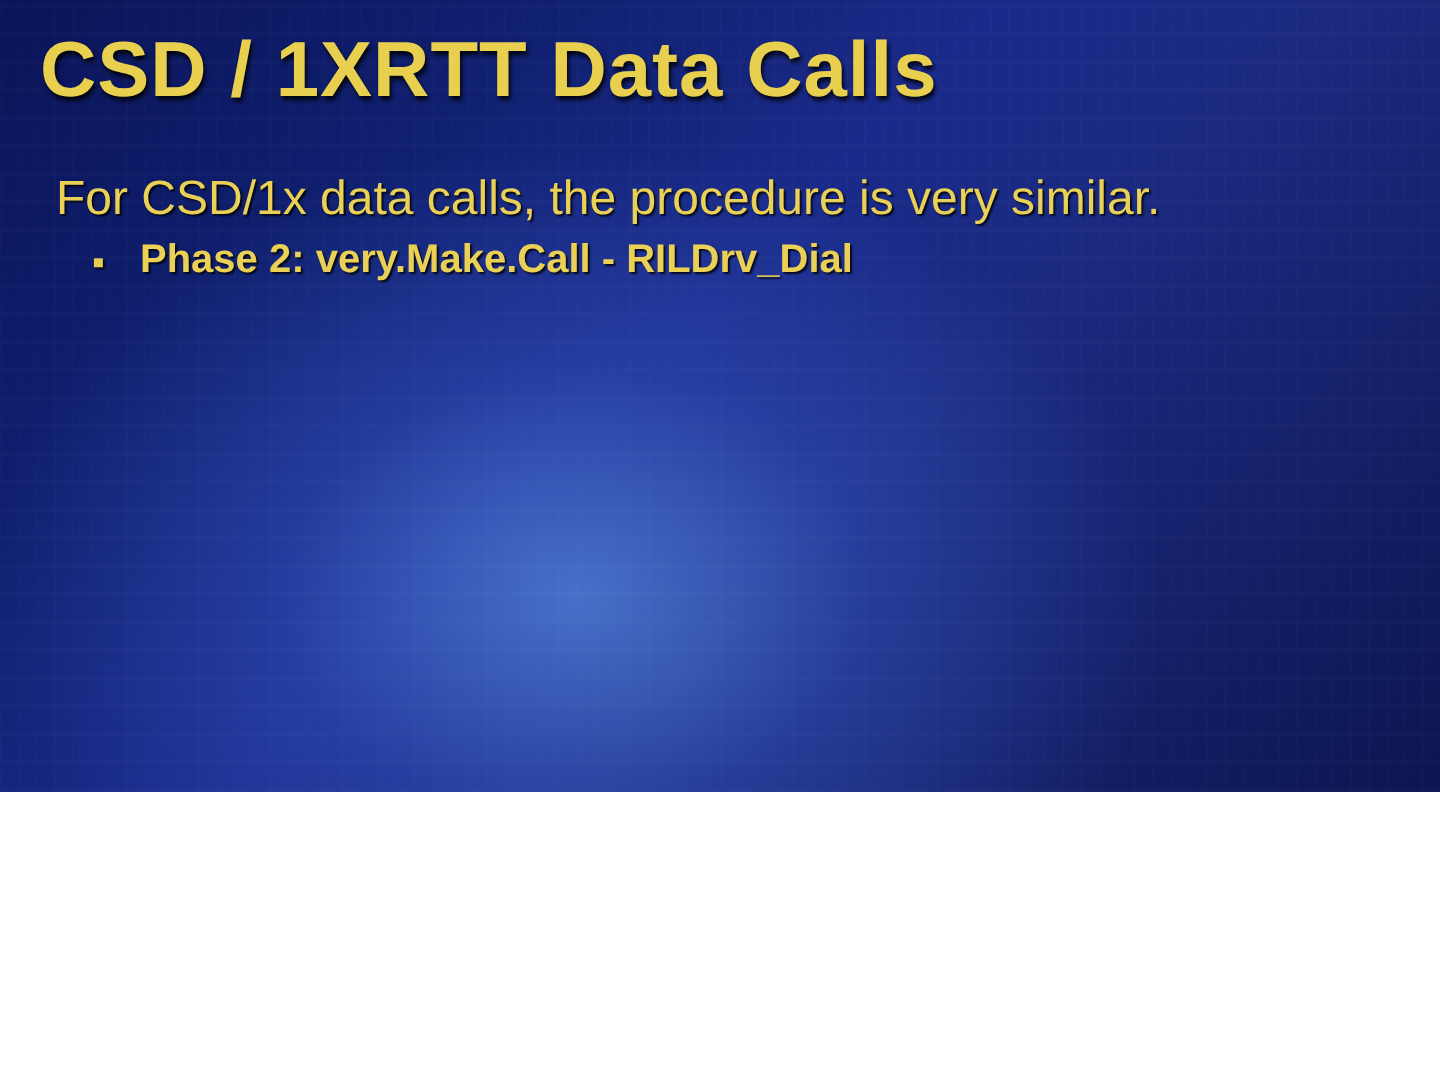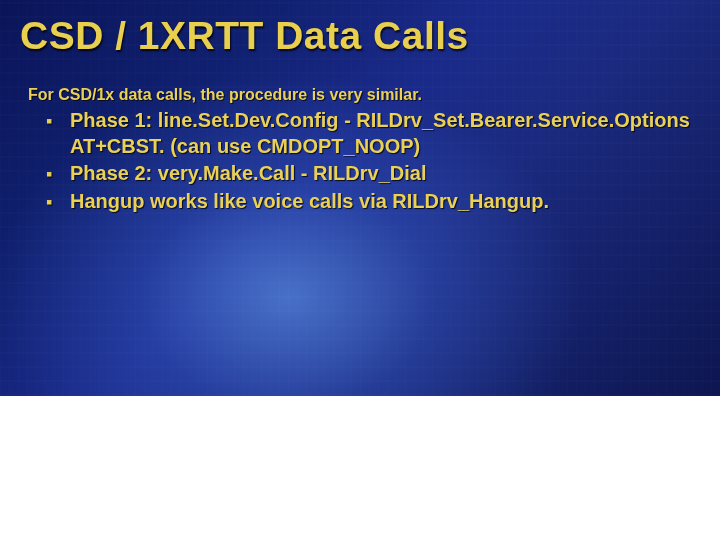--- a/index.html
+++ b/index.html
@@ -51,22 +51,22 @@
     font-size: 39px;
     font-weight: 700;
     letter-spacing: 0.5px;
     color: #e9cf4e;
     text-shadow: 1px 2px 2px rgba(0, 0, 0, 0.85);
     margin: 0 0 28px 0;
     white-space: nowrap;
   }
 
   .intro {
-    font-size: 16px;
-    font-weight: 700;
+    font-size: 24px;
+    font-weight: 400;
     color: #ead155;
     text-shadow: 1px 1px 1px rgba(0, 0, 0, 0.8);
     margin: 0 0 4px 8px;
   }
 
   ul.bullets {
     list-style: none;
     margin: 0;
     padding: 0 0 0 26px;
   }
@@ -91,17 +91,15 @@
 </style>
 </head>
 <body>
 
 <div class="slide">
   <h1 class="title">CSD / 1XRTT Data Calls</h1>
 
   <p class="intro">For CSD/1x data calls, the procedure is very similar.</p>
 
   <ul class="bullets">
-    <li>Phase 1: line.Set.Dev.Config - RILDrv_Set.Bearer.Service.Options  AT+CBST.  (can use CMDOPT_NOOP)</li>
     <li>Phase 2: very.Make.Call - RILDrv_Dial</li>
-    <li>Hangup works like voice calls via RILDrv_Hangup.</li>
   </ul>
 </div>
 
 </body></html>

